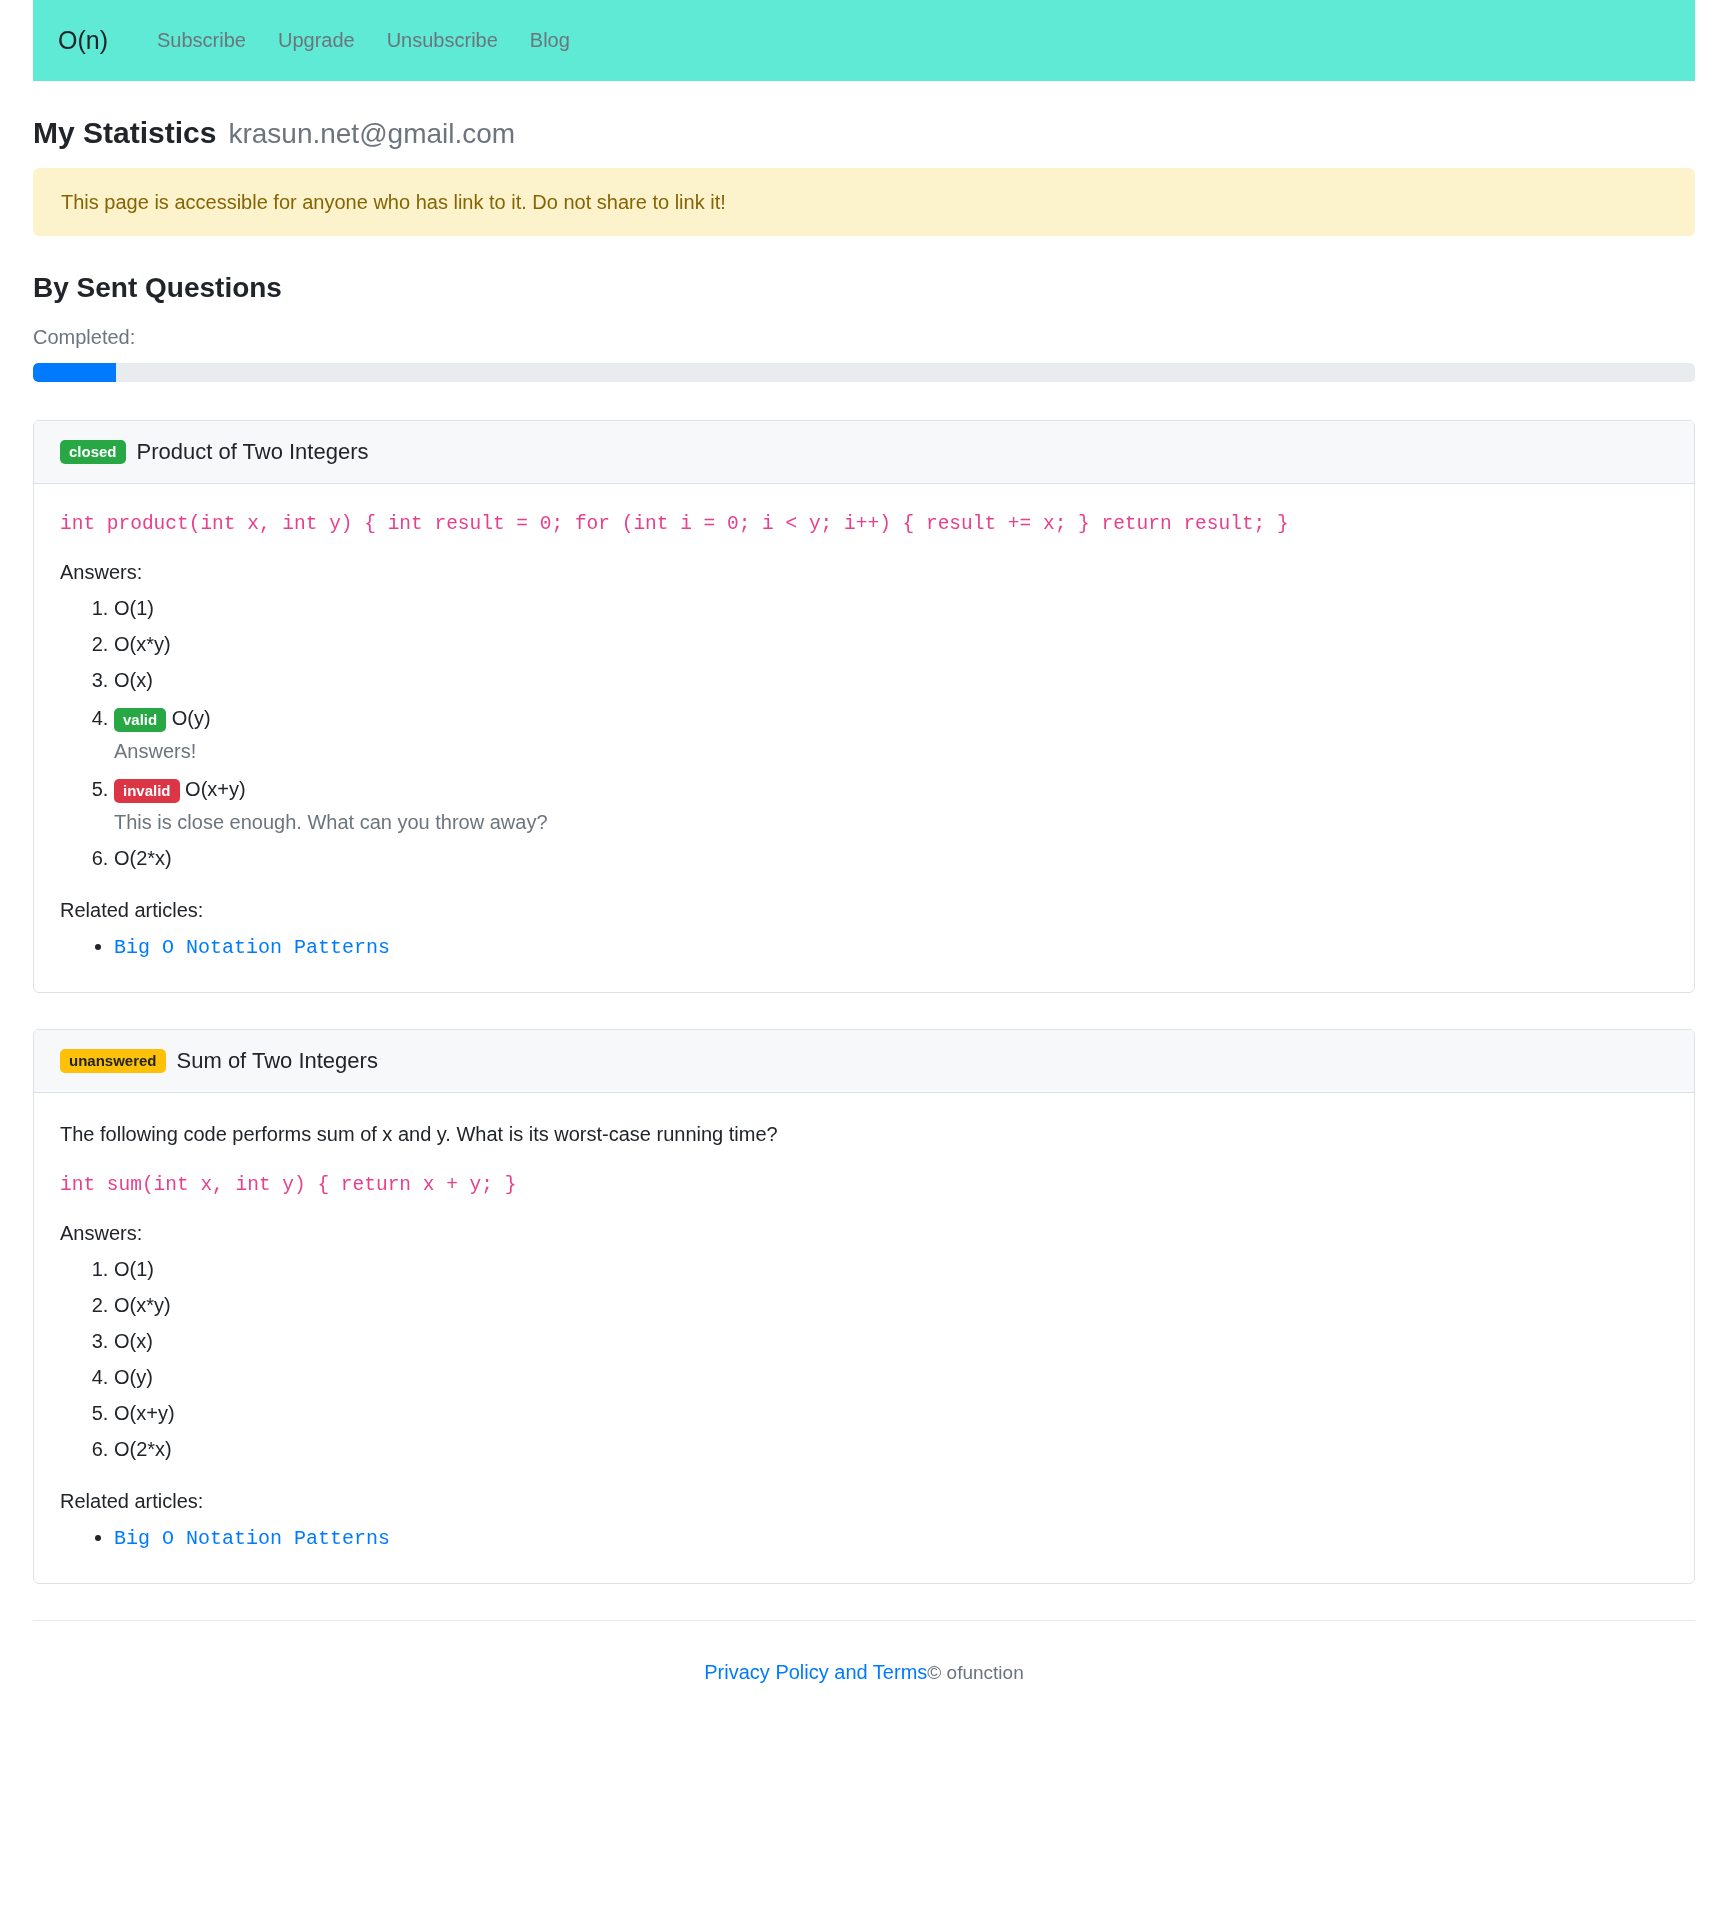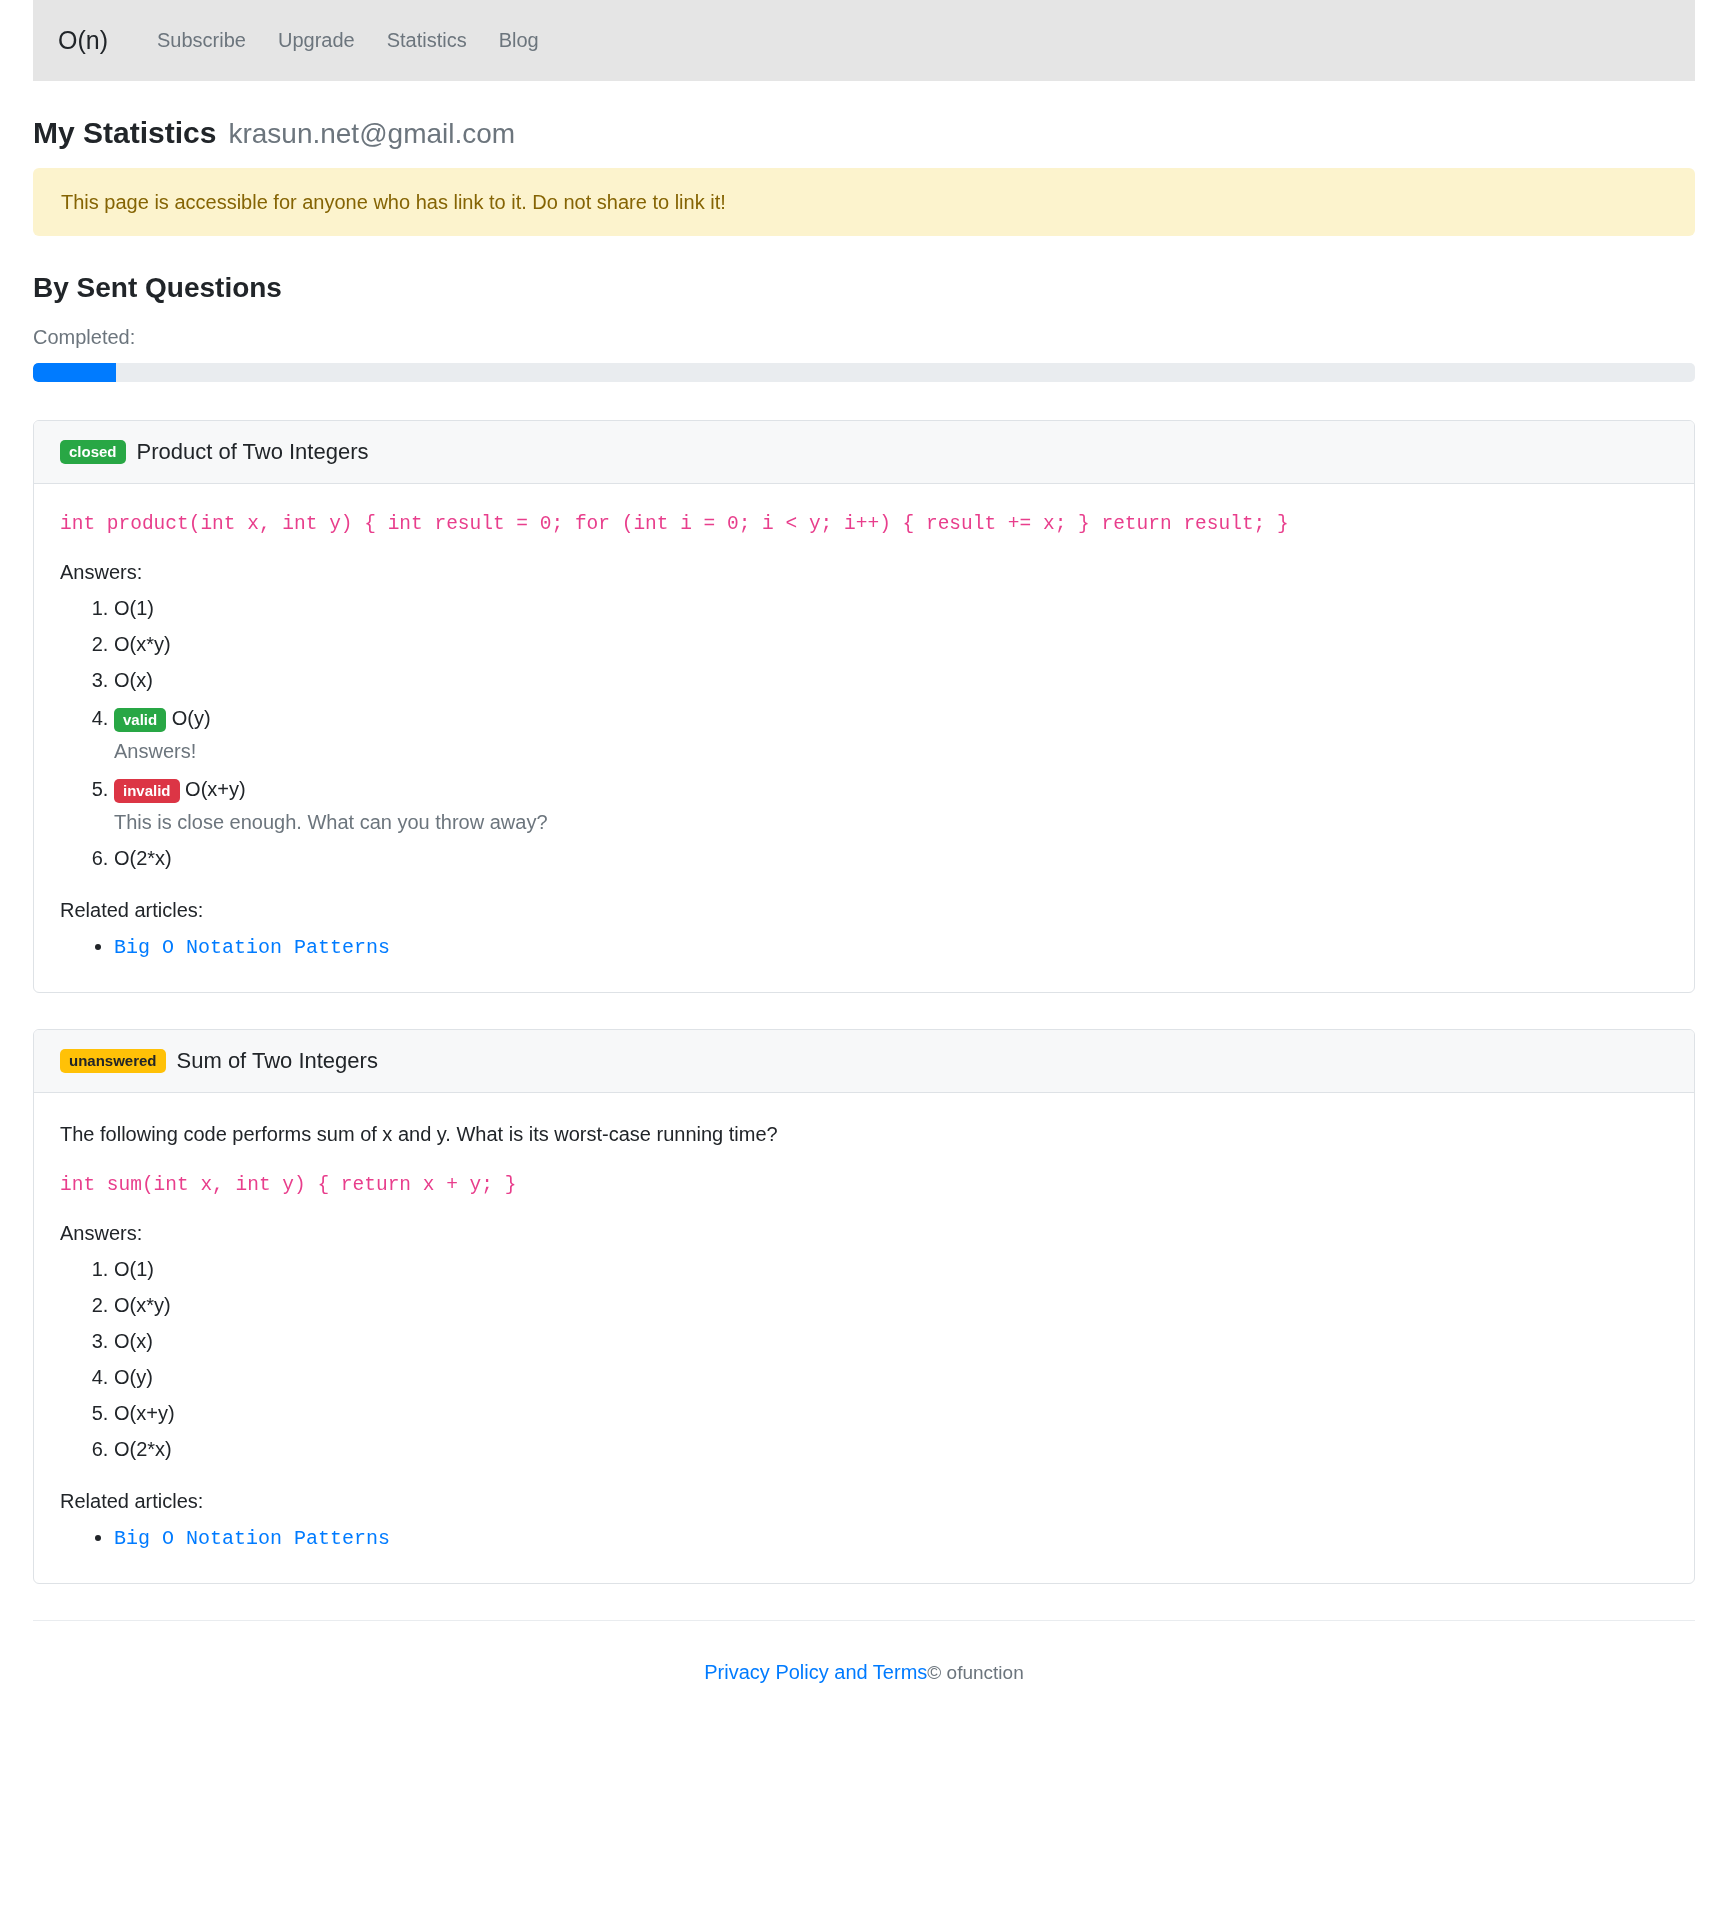--- a/index.html
+++ b/index.html
@@ -18,21 +18,21 @@
   .page {
     width: 1728px;
     min-height: 1916px;
     position: relative;
   }
 
   
   .navbar {
     margin: 0 33px 0 33px;
     height: 81px;
-    background: #e5e5e5;
+    background: #5eead4;
     display: flex;
     align-items: center;
     padding: 0 25px;
   }
   .brand {
     font-size: 25px;
     color: #212529;
     letter-spacing: 0px;
     margin-right: 33px;
     text-decoration: none;
@@ -224,21 +224,21 @@
 </head>
 <body>
 
 <div class="page">
 
   <nav class="navbar">
     <a class="brand" href="#">O(n)</a>
     <div class="nav-links">
       <a class="nav-link" href="#">Subscribe</a>
       <a class="nav-link" href="#">Upgrade</a>
-      <a class="nav-link" href="#">Statistics</a>
+      <a class="nav-link" href="#">Unsubscribe</a>
       <a class="nav-link" href="#">Blog</a>
     </div>
   </nav>
 
   <div class="container">
 
     <div class="page-head">
       <h1 class="page-title">My Statistics</h1>
       <span class="page-subtitle">krasun.net@gmail.com</span>
     </div>

